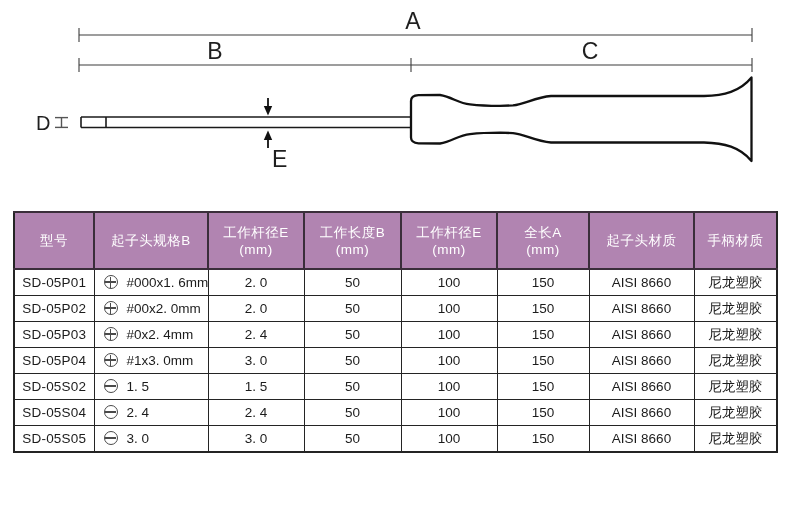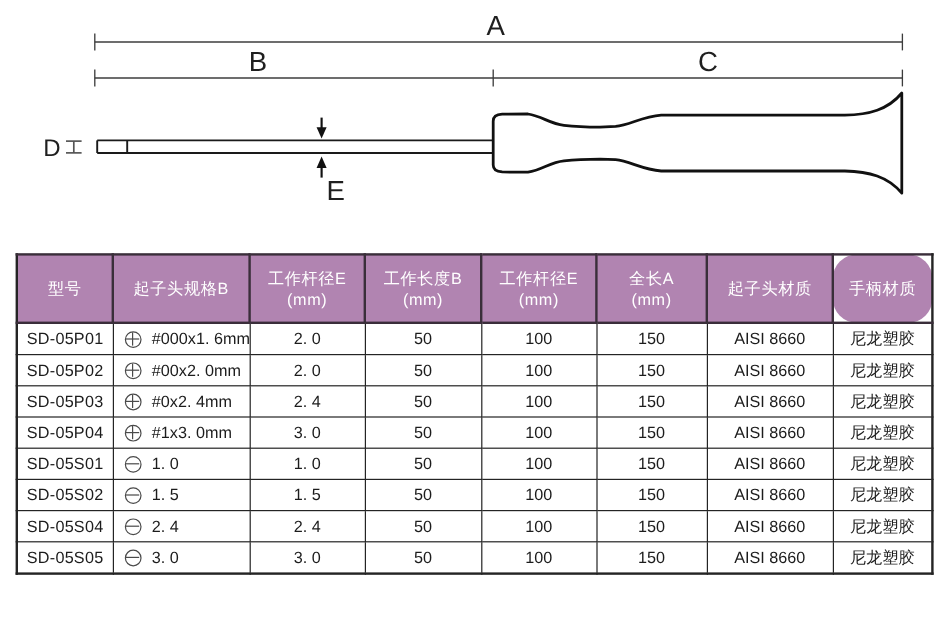--- a/index.html
+++ b/index.html
@@ -23,23 +23,23 @@
     letter-spacing:0.5px;
   }
   .spec-table td{
     border:1px solid #242424;height:25px;padding:0 2px;
     font-size:13.5px;color:#1c1c1c;text-align:center;vertical-align:middle;
     background:#fff;white-space:nowrap;overflow:hidden;
   }
   .spec-table{border:2px solid #242424;}
   .spec-table thead tr{border-bottom:2px solid #242424;}
   .spec-table th:first-child{border-left:2px solid #242424;}
-  .spec-table th:last-child{border-right:2px solid #242424;border-radius:20px;}
+  .spec-table th:last-child{border-right:2px solid #242424;}
   .model-cell{font-size:13px;letter-spacing:0.2px;}
-  .spec-flex{display:flex;align-items:center;gap:9px;padding-left:7px;}
+  .spec-flex{display:flex;gap:9px;padding-left:7px;}
   .head-icon{
     width:14px;height:14px;flex:0 0 auto;border:1.4px solid #4a4a4a;border-radius:50%;
     position:relative;display:inline-block;background:#fff;box-sizing:border-box;
   }
   .head-icon::before{
     content:"";position:absolute;left:0.5px;right:0.5px;top:50%;height:1.4px;margin-top:-0.7px;background:#4a4a4a;
   }
   .head-icon.phillips::after{
     content:"";position:absolute;top:0.5px;bottom:0.5px;left:50%;width:1.4px;margin-left:-0.7px;background:#4a4a4a;
   }
@@ -208,35 +208,20 @@
             </div>
           </td>
         <td>3. 0</td>
         <td>50</td>
         <td>100</td>
         <td>150</td>
         <td>AISI 8660</td>
         <td>尼龙塑胶</td>
       </tr>
       <tr>
-        <td class="model-cell">SD-05S01</td>
-        <td>
-            <div class="spec-flex">
-              <span class="head-icon slotted"></span>
-              <span>1. 0</span>
-            </div>
-          </td>
-        <td>1. 0</td>
-        <td>50</td>
-        <td>100</td>
-        <td>150</td>
-        <td>AISI 8660</td>
-        <td>尼龙塑胶</td>
-      </tr>
-      <tr>
         <td class="model-cell">SD-05S02</td>
         <td>
             <div class="spec-flex">
               <span class="head-icon slotted"></span>
               <span>1. 5</span>
             </div>
           </td>
         <td>1. 5</td>
         <td>50</td>
         <td>100</td>

